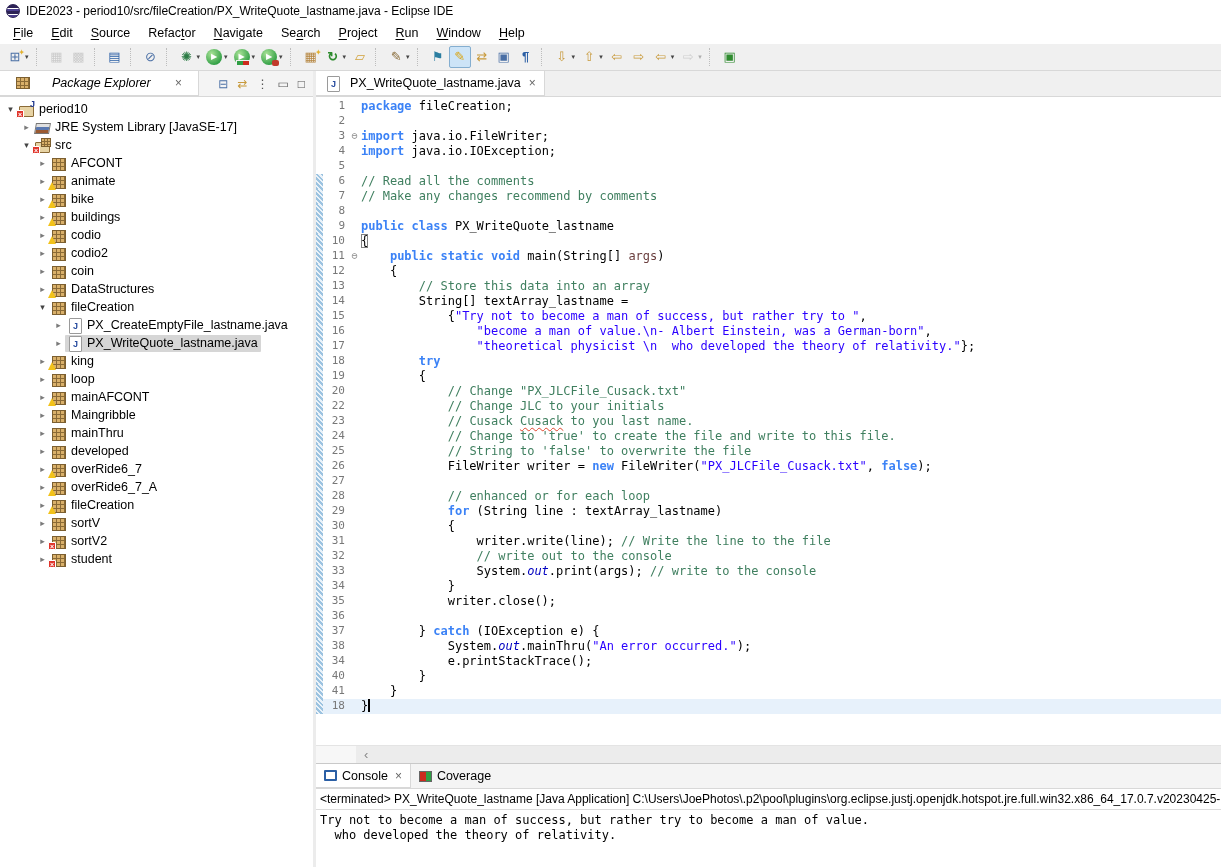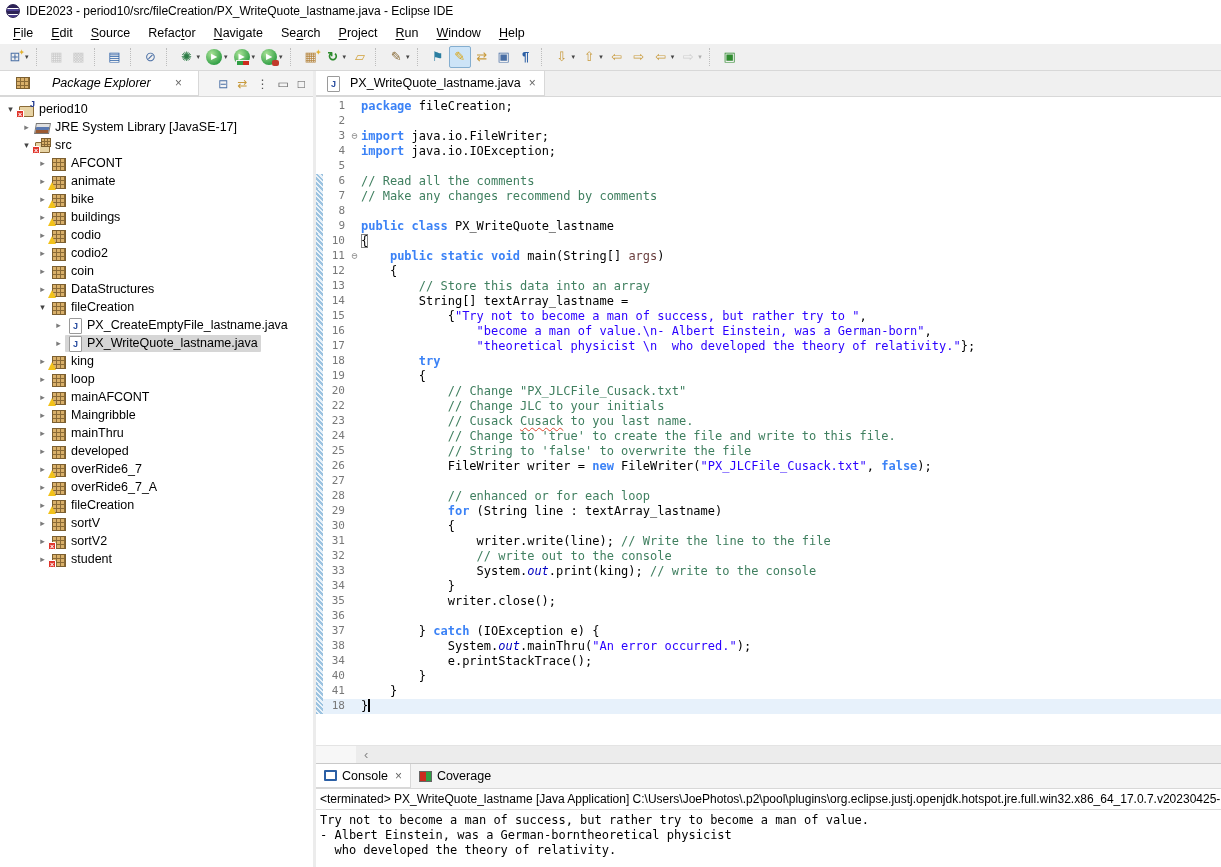--- a/index.html
+++ b/index.html
@@ -546,21 +546,21 @@
           <div class="cl"><span class="rng hatch"></span><span class="ln">23</span><span class="fold"></span><span class="codeln"><span class="tk-p">            </span><span class="tk-c">// Cusack </span><span class="tk-csq">Cusack</span><span class="tk-c"> to you last name.</span></span></div>
           <div class="cl"><span class="rng hatch"></span><span class="ln">24</span><span class="fold"></span><span class="codeln"><span class="tk-p">            </span><span class="tk-c">// Change to 'true' to create the file and write to this file.</span></span></div>
           <div class="cl"><span class="rng hatch"></span><span class="ln">25</span><span class="fold"></span><span class="codeln"><span class="tk-p">            </span><span class="tk-c">// String to 'false' to overwrite the file</span></span></div>
           <div class="cl"><span class="rng hatch"></span><span class="ln">26</span><span class="fold"></span><span class="codeln"><span class="tk-p">            FileWriter writer = </span><span class="tk-k">new</span><span class="tk-p"> FileWriter(</span><span class="tk-s">"PX_JLCFile_Cusack.txt"</span><span class="tk-p">, </span><span class="tk-k">false</span><span class="tk-p">);</span></span></div>
           <div class="cl"><span class="rng hatch"></span><span class="ln">27</span><span class="fold"></span><span class="codeln"></span></div>
           <div class="cl"><span class="rng hatch"></span><span class="ln">28</span><span class="fold"></span><span class="codeln"><span class="tk-p">            </span><span class="tk-c">// enhanced or for each loop</span></span></div>
           <div class="cl"><span class="rng hatch"></span><span class="ln">29</span><span class="fold"></span><span class="codeln"><span class="tk-p">            </span><span class="tk-k">for</span><span class="tk-p"> (String line : textArray_lastname)</span></span></div>
           <div class="cl"><span class="rng hatch"></span><span class="ln">30</span><span class="fold"></span><span class="codeln"><span class="tk-p">            {</span></span></div>
           <div class="cl"><span class="rng hatch"></span><span class="ln">31</span><span class="fold"></span><span class="codeln"><span class="tk-p">                writer.write(line); </span><span class="tk-c">// Write the line to the file</span></span></div>
           <div class="cl"><span class="rng hatch"></span><span class="ln">32</span><span class="fold"></span><span class="codeln"><span class="tk-p">                </span><span class="tk-c">// write out to the console</span></span></div>
-          <div class="cl"><span class="rng hatch"></span><span class="ln">33</span><span class="fold"></span><span class="codeln"><span class="tk-p">                System.</span><span class="tk-f">out</span><span class="tk-p">.print(king); </span><span class="tk-c">// write to the console</span></span></div>
+          <div class="cl"><span class="rng hatch"></span><span class="ln">33</span><span class="fold"></span><span class="codeln"><span class="tk-p">                System.</span><span class="tk-f">out</span><span class="tk-p">.print(args); </span><span class="tk-c">// write to the console</span></span></div>
           <div class="cl"><span class="rng hatch"></span><span class="ln">34</span><span class="fold"></span><span class="codeln"><span class="tk-p">            }</span></span></div>
           <div class="cl"><span class="rng hatch"></span><span class="ln">35</span><span class="fold"></span><span class="codeln"><span class="tk-p">            writer.close();</span></span></div>
           <div class="cl"><span class="rng hatch"></span><span class="ln">36</span><span class="fold"></span><span class="codeln"></span></div>
           <div class="cl"><span class="rng hatch"></span><span class="ln">37</span><span class="fold"></span><span class="codeln"><span class="tk-p">        } </span><span class="tk-k">catch</span><span class="tk-p"> (IOException e) {</span></span></div>
           <div class="cl"><span class="rng hatch"></span><span class="ln">38</span><span class="fold"></span><span class="codeln"><span class="tk-p">            System.</span><span class="tk-f">out</span><span class="tk-p">.mainThru(</span><span class="tk-s">"An error occurred."</span><span class="tk-p">);</span></span></div>
           <div class="cl"><span class="rng hatch"></span><span class="ln">34</span><span class="fold"></span><span class="codeln"><span class="tk-p">            e.printStackTrace();</span></span></div>
           <div class="cl"><span class="rng hatch"></span><span class="ln">40</span><span class="fold"></span><span class="codeln"><span class="tk-p">        }</span></span></div>
           <div class="cl"><span class="rng hatch"></span><span class="ln">41</span><span class="fold"></span><span class="codeln"><span class="tk-p">    }</span></span></div>
           <div class="cl current"><span class="rng hatch"></span><span class="ln">18</span><span class="fold"></span><span class="codeln"><span class="tk-p">}</span><span class="caret"></span></span></div>
         </div>
@@ -580,20 +580,19 @@
               <span class="close">×</span>
             </div>
             <div class="ctab">
               <span class="ci ci-coverage"></span>
               <span>Coverage</span>
             </div>
           </div>
         <div class="console-status">&lt;terminated&gt; PX_WriteQuote_lastname [Java Application] C:\Users\JoePhotos\.p2\pool\plugins\org.eclipse.justj.openjdk.hotspot.jre.full.win32.x86_64_17.0.7.v20230425-15</div>
         <div class="console-output">
             <div>Try not to become a man of success, but rather try to become a man of value.</div>
-            <div>- Albert Einstein, was a German-borntheoretical physicist</div>
             <div>  who developed the theory of relativity.</div>
           </div>
       </div>
     </div>
 
   </div>
 </div>
 
 </body></html>

